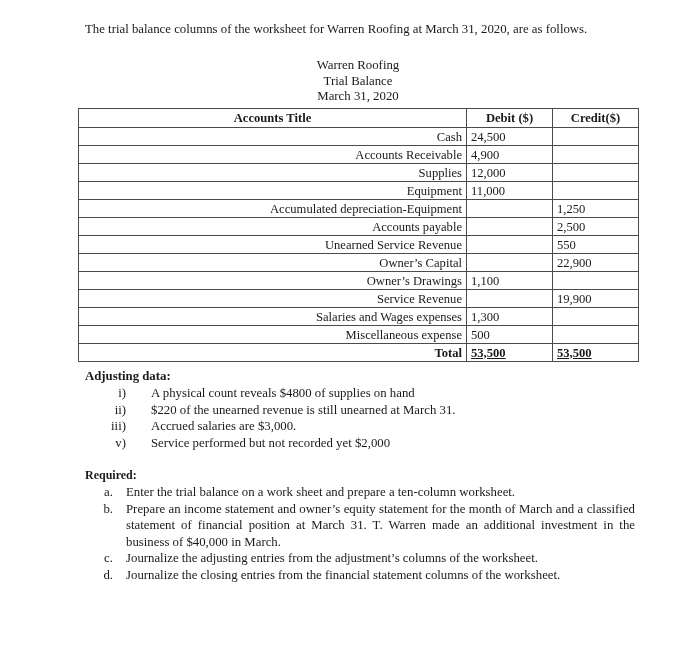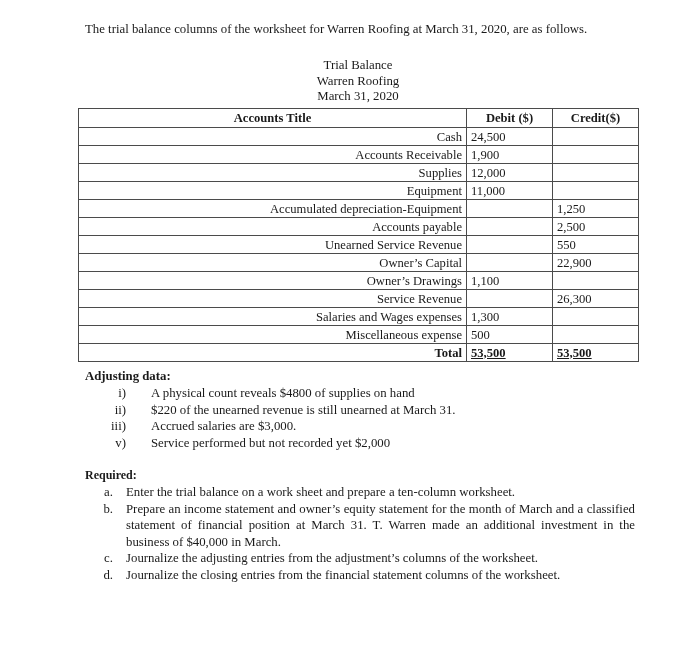--- a/index.html
+++ b/index.html
@@ -156,22 +156,22 @@
   .alpha-text.nojust { text-align: left; }
 </style>
 </head>
 <body>
 
 <div class="page">
 
   <p class="intro">The trial balance columns of the worksheet for Warren Roofing at March 31, 2020, are as follows.</p>
 
   <div class="heading-block">
+    <div>Warren Roofing</div>
     <div>Trial Balance</div>
-    <div>Warren Roofing</div>
     <div>March 31, 2020</div>
   </div>
 
   <div class="tb-wrap">
     <table class="tb">
       <colgroup>
         <col class="c-title">
         <col class="c-debit">
         <col class="c-credit">
       </colgroup>
@@ -183,21 +183,21 @@
         </tr>
       </thead>
       <tbody id="tb-body">
           <tr>
             <td class="acct">Cash</td>
             <td class="num">24,500</td>
             <td class="num"></td>
           </tr>
           <tr>
             <td class="acct">Accounts Receivable</td>
-            <td class="num">1,900</td>
+            <td class="num">4,900</td>
             <td class="num"></td>
           </tr>
           <tr>
             <td class="acct">Supplies</td>
             <td class="num">12,000</td>
             <td class="num"></td>
           </tr>
           <tr>
             <td class="acct">Equipment</td>
             <td class="num">11,000</td>
@@ -224,21 +224,21 @@
             <td class="num">22,900</td>
           </tr>
           <tr>
             <td class="acct">Owner’s Drawings</td>
             <td class="num">1,100</td>
             <td class="num"></td>
           </tr>
           <tr>
             <td class="acct">Service Revenue</td>
             <td class="num"></td>
-            <td class="num">26,300</td>
+            <td class="num">19,900</td>
           </tr>
           <tr>
             <td class="acct">Salaries and Wages expenses</td>
             <td class="num">1,300</td>
             <td class="num"></td>
           </tr>
           <tr>
             <td class="acct">Miscellaneous expense</td>
             <td class="num">500</td>
             <td class="num"></td>

